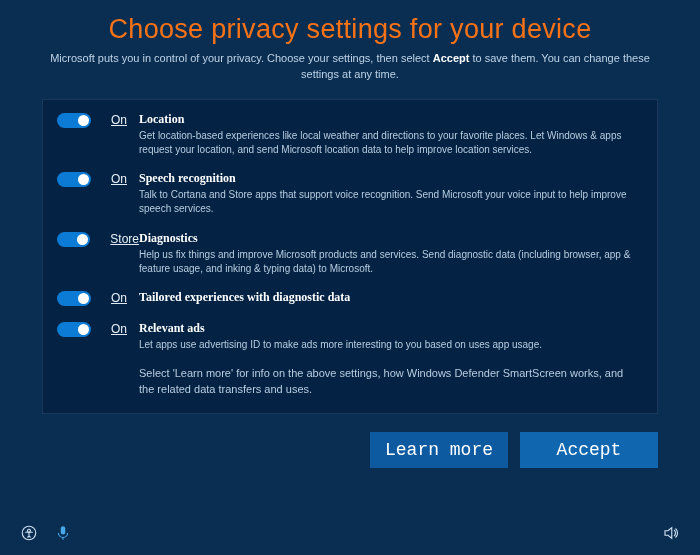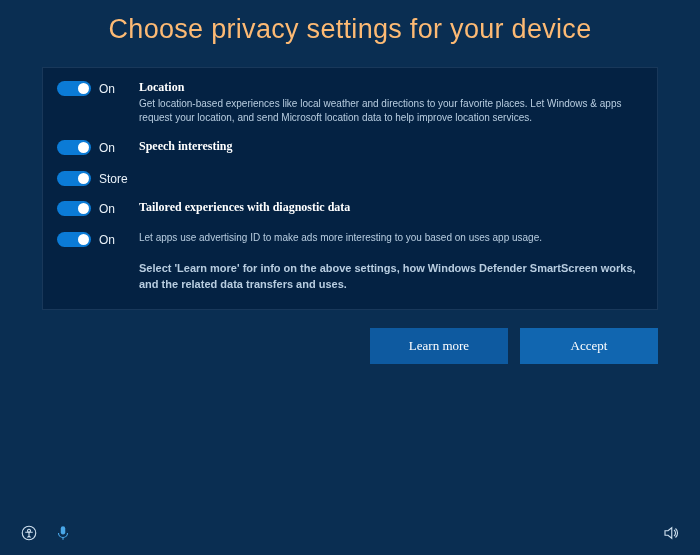--- a/index.html
+++ b/index.html
@@ -16,21 +16,21 @@
     display: flex;
     flex-direction: column;
   }
   .header {
     text-align: center;
     padding: 14px 40px 10px 40px;
   }
   .title {
     font-size: 27px;
     font-weight: 300;
-    color: #fdba74;
+    color: #f97316;
     letter-spacing: 0.3px;
     margin-bottom: 6px;
   }
   .subtitle {
     font-size: 11px;
     color: #bfd3e6;
     line-height: 1.45;
     font-weight: 300;
   }
   .subtitle .accept-word { font-weight: 600; color: #ffffff; }
@@ -44,23 +44,24 @@
   .row {
     display: flex;
     align-items: flex-start;
     margin-bottom: 14px;
   }
   .row:last-child { margin-bottom: 0; }
   .toggle-col {
     width: 82px;
     flex: 0 0 82px;
     display: flex;
-    align-items: center;
-    gap: 8px;
+    align-items: flex-start;
+    gap: 20px;
     padding-top: 1px;
+    text-decoration: underline;
   }
   .toggle {
     width: 34px;
     height: 15px;
     border-radius: 8px;
     background: #0b7bd6;
     position: relative;
     cursor: pointer;
   }
   .toggle::after {
@@ -91,40 +92,40 @@
   .item-desc {
     font-size: 10px;
     line-height: 1.42;
     color: #b8cde0;
     font-weight: 300;
   }
   .extra-desc {
     font-size: 11px;
     line-height: 1.42;
     color: #b8cde0;
-    font-weight: 700;
+    font-weight: 400;
     margin-top: 10px;
     padding-left: 82px;
   }
   .buttons {
     margin: 18px 42px 0 0;
     display: flex;
     justify-content: flex-end;
     gap: 12px;
   }
   .btn {
     width: 138px;
     height: 36px;
     background: #0e5aa0;
     color: #ffffff;
-    font-size: 13px;
+    font-size: 18px;
     font-weight: 400;
     border: none;
     cursor: pointer;
-    font-family: Liberation Serif, serif;
+    font-family: Liberation Mono, monospace;
     display: flex;
     align-items: center;
     justify-content: center;
   }
   .btn.accept { background: #1166b0; }
   .footer {
     margin-top: auto;
     height: 38px;
     display: flex;
     align-items: center;
@@ -137,20 +138,23 @@
   .mic-icon { color: #4aa7e8; }
   .mic-icon svg { fill: currentColor; stroke: none; }
 </style>
 </head>
 <body>
 
 <div class="page">
 
   <div class="header">
     <div class="title">Choose privacy settings for your device</div>
+    <div class="subtitle">
+      <span>Microsoft puts you in control of your privacy.  Choose your settings, then select </span><span class="accept-word">Accept</span><span> to save them. You can change these settings at any time.</span>
+    </div>
   </div>
 
   <div class="panel">
 
     <div class="row">
       <div class="toggle-col">
         <div class="toggle"></div>
         <span class="toggle-label">On</span>
       </div>
       <div class="text-col">
@@ -158,47 +162,53 @@
         <div class="item-desc">Get location-based experiences like local weather and directions to your favorite places.  Let Windows &amp; apps request your location, and send Microsoft location data to help improve location services.</div>
       </div>
     </div>
 
     <div class="row">
       <div class="toggle-col">
         <div class="toggle"></div>
         <span class="toggle-label">On</span>
       </div>
       <div class="text-col">
-        <div class="item-title">Speech interesting</div>
+        <div class="item-title">Speech recognition</div>
+        <div class="item-desc">Talk to Cortana and Store apps that support voice recognition.  Send Microsoft your voice input to help improve speech services.</div>
       </div>
     </div>
 
     <div class="row">
       <div class="toggle-col">
         <div class="toggle"></div>
         <span class="toggle-label">Store</span>
       </div>
+      <div class="text-col">
+        <div class="item-title">Diagnostics</div>
+        <div class="item-desc">Help us fix things and improve Microsoft products and services.  Send diagnostic data (including browser, app &amp; feature usage, and inking &amp; typing data) to Microsoft.</div>
+      </div>
     </div>
 
     <div class="row">
       <div class="toggle-col">
         <div class="toggle"></div>
         <span class="toggle-label">On</span>
       </div>
       <div class="text-col">
         <div class="item-title">Tailored experiences with diagnostic data</div>
       </div>
     </div>
 
     <div class="row">
       <div class="toggle-col">
         <div class="toggle"></div>
         <span class="toggle-label">On</span>
       </div>
       <div class="text-col">
+        <div class="item-title">Relevant ads</div>
         <div class="item-desc">Let apps use advertising ID to make ads more interesting to you based on uses app usage.</div>
       </div>
     </div>
 
     <div class="extra-desc">Select 'Learn more' for info on the above settings, how Windows Defender SmartScreen works, and the related data transfers and uses.</div>
 
   </div>
 
   <div class="buttons">
     <button class="btn">Learn more</button>

